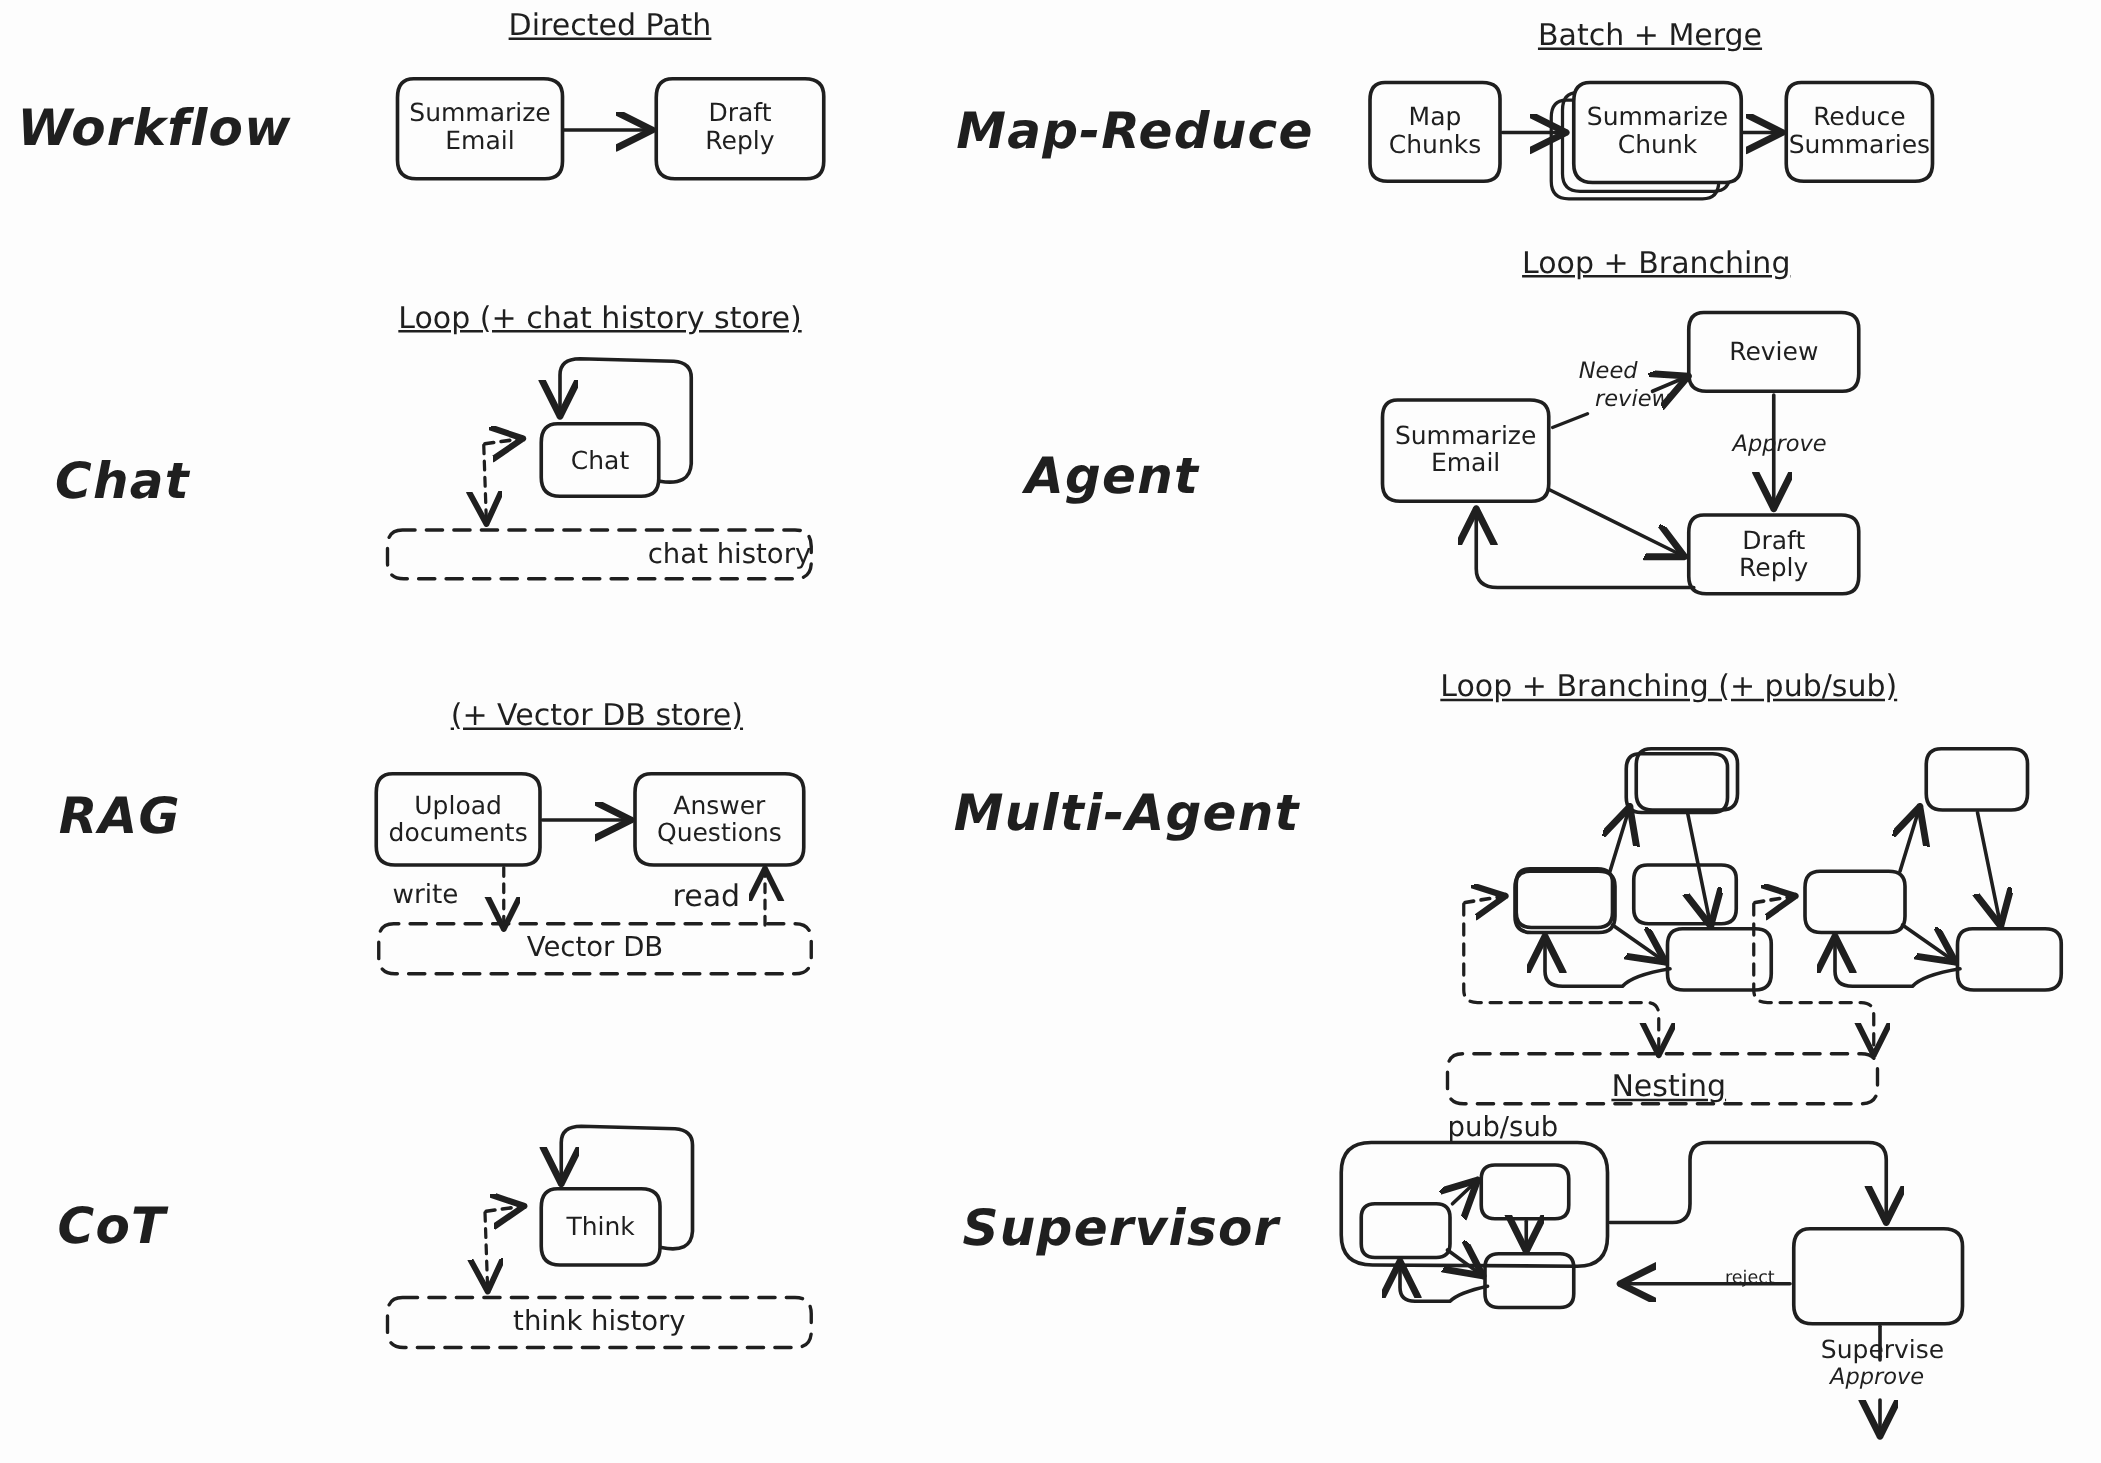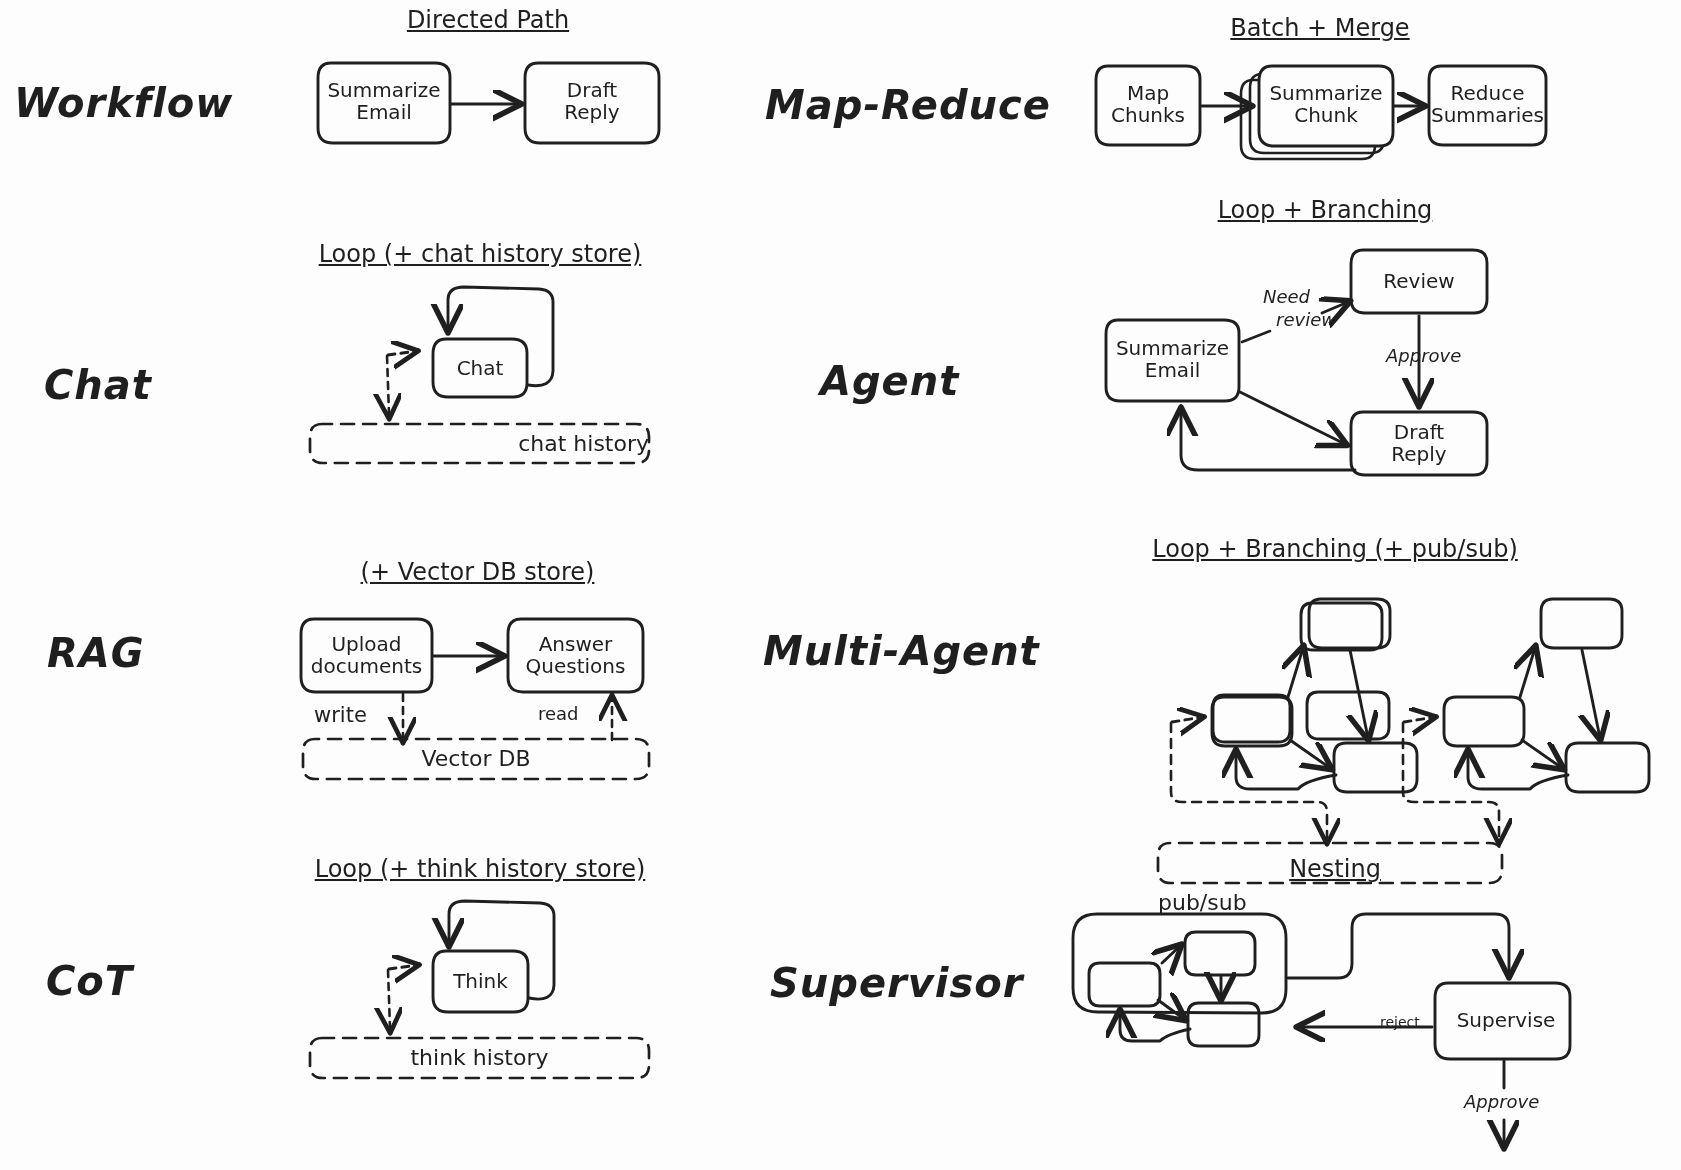--- a/index.html
+++ b/index.html
@@ -230,21 +230,20 @@
   <div class="rowlabel" style="left:763px;top:628px;font-style:italic;">Multi-Agent</div>
   <div class="rowlabel" style="left:46px;top:958px;">CoT</div>
   <div class="rowlabel" style="left:770px;top:960px;">Supervisor</div>
 
   <div class="caption" style="left:328px;top:6px;width:320px;">Directed Path</div>
   <div class="caption" style="left:1160px;top:14px;width:320px;">Batch + Merge</div>
   <div class="caption" style="left:300px;top:240px;width:360px;">Loop (+ chat history store)</div>
   <div class="caption" style="left:1160px;top:196px;width:330px;">Loop + Branching</div>
   <div class="caption" style="left:305px;top:558px;width:345px;">(+ Vector DB store)</div>
   <div class="caption" style="left:1135px;top:535px;width:400px;">Loop + Branching (+ pub/sub)</div>
-  <div class="caption" style="left:300px;top:855px;width:360px;">Loop (+ think history store)</div>
   <div class="caption" style="left:1215px;top:855px;width:240px;">Nesting</div>
 
   <div class="boxlabel" style="left:318px;top:79px;width:132px;">Summarize
 Email</div>
   <div class="boxlabel" style="left:525px;top:79px;width:134px;">Draft
 Reply</div>
 
   <div class="boxlabel" style="left:1096px;top:82px;width:104px;">Map
 Chunks</div>
   <div class="boxlabel" style="left:1259px;top:82px;width:134px;">Summarize
@@ -260,30 +259,30 @@
   <div class="boxlabel" style="left:1351px;top:421px;width:136px;">Draft
 Reply</div>
 
   <div class="boxlabel" style="left:301px;top:633px;width:131px;">Upload
 documents</div>
   <div class="boxlabel" style="left:508px;top:633px;width:135px;">Answer
 Questions</div>
 
   <div class="boxlabel" style="left:433px;top:970px;width:95px;">Think</div>
 
-  <div class="boxlabel" style="left:1435px;top:1009px;width:142px;">Supervise</div>
+  <div class="boxlabel" style="left:1435px;top:1068px;width:142px;">Supervise</div>
 
   <div class="storelabel" style="left:310px;top:431px;width:339px;text-align:right;">chat history</div>
   <div class="storelabel" style="left:303px;top:746px;width:346px;text-align:center;">Vector DB</div>
   <div class="storelabel" style="left:1158px;top:850px;width:344px;margin-top:40px;">pub/sub</div>
   <div class="storelabel" style="left:310px;top:1045px;width:339px;text-align:center;">think history</div>
 
   <div class="edgelabel" style="left:1263px;top:286px;line-height:1.25;">
     <div style="margin-left:0px;">Need</div>
     <div style="margin-left:13px;">review</div>
   </div>
   <div class="edgelabel" style="left:1386px;top:345px;">Approve</div>
   <div class="edgelabel" style="left:314px;top:703px;font-style:normal;font-size:21px;">write</div>
-  <div class="edgelabel" style="left:538px;top:703px;font-style:normal;font-size:18px;">read</div>
+  <div class="edgelabel" style="left:538px;top:703px;font-style:normal;font-size:24px;">read</div>
   <div class="edgelabel" style="left:1380px;top:1014px;font-style:normal;font-size:14px;">reject</div>
   <div class="edgelabel" style="left:1464px;top:1091px;">Approve</div>
 
 </div>
 
 </body></html>

